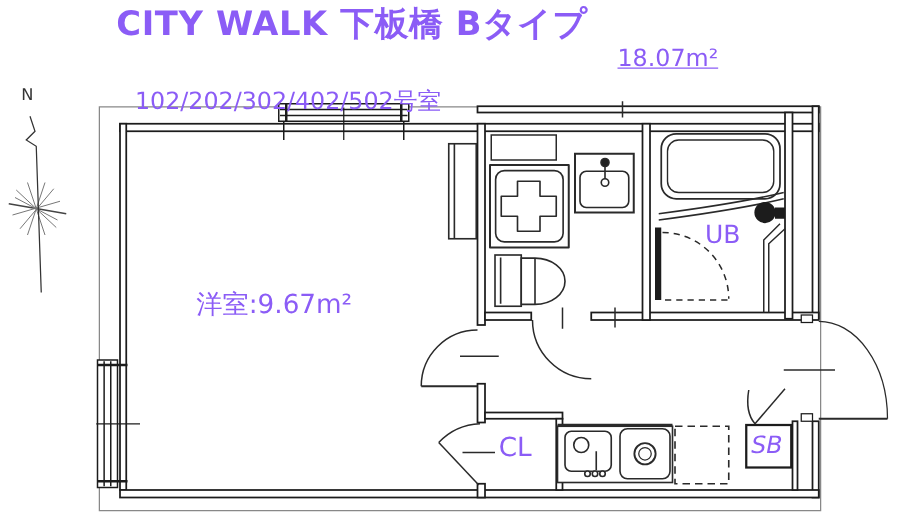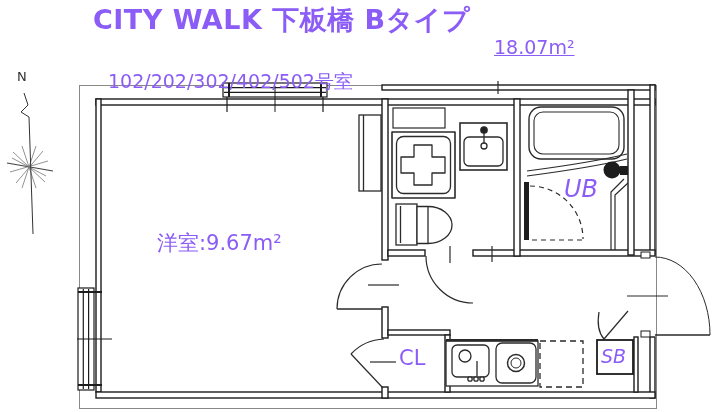--- a/index.html
+++ b/index.html
@@ -6,21 +6,21 @@
   .stage{
     position:relative;width:724px;height:412px;background:#fff;overflow:hidden;
     font-family:"DejaVu Sans","Liberation Sans",sans-serif;color:#111;
   }
   .stage svg{position:absolute;left:0;top:0;}
   .lbl{position:absolute;line-height:1;white-space:nowrap;color:#8b5cf6;}
   .title{left:93px;top:6px;font-size:27px;font-weight:600;letter-spacing:.5px;}
   .subtitle{left:108px;top:48px;font-size:19px;font-weight:500;margin-top:24px;}
   .area{left:494px;top:38px;font-size:19px;font-weight:500;text-decoration:underline;}
   .room{left:157px;top:233px;font-size:21px;font-weight:500;}
-  .ub{left:564px;top:177px;font-size:24px;font-weight:500;font-style:italic;}
+  .ub{left:564px;top:177px;font-size:20px;font-weight:500;}
   .cl{left:399px;top:348px;font-size:21px;font-weight:400;}
   .sb{left:601px;top:347px;font-size:19px;font-weight:500;font-style:italic;}
   .north{left:17px;top:70px;font-size:13px;color:#333;}
 </style>
 </head>
 <body>
 
 <div class="stage">
 
   <svg width="724" height="412" viewBox="0 0 724 412">

